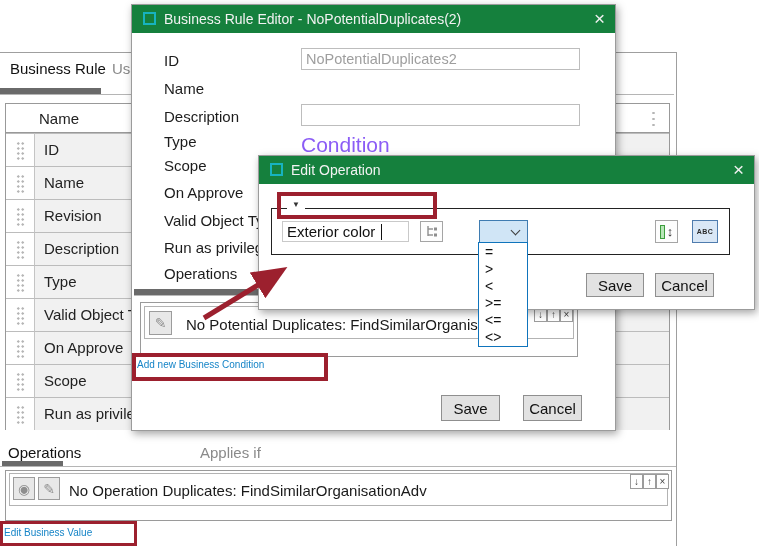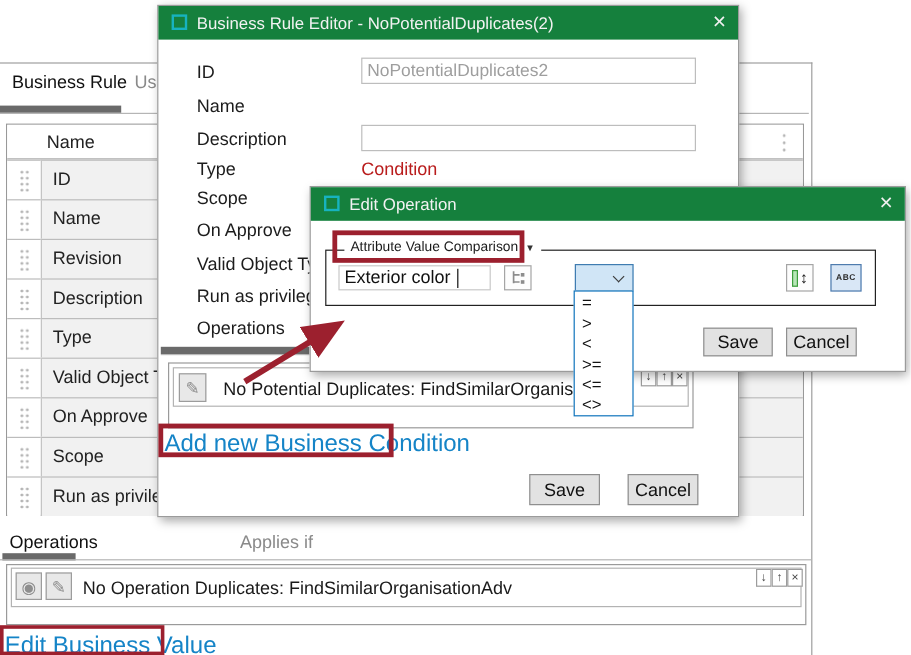--- a/index.html
+++ b/index.html
@@ -30,34 +30,34 @@
     background-size:4.5px 5px; }
   .grip-dots.single { width:5px; height:17px; background-size:5px 6px; }
 
   .list-box { border:1px solid #9a9a9a; background:#fff; }
   .list-row { border:1px solid #b3b3b3; background:#fff; }
   .icon-btn { background:#e8e8e8; border:1px solid #9c9c9c; color:#8e8e8e;
     display:flex; align-items:center; justify-content:center; font-size:14px; }
   .row-text { font-size:15px; color:#1a1a1a; white-space:nowrap; }
   .mini-btn { width:13px; height:15px; border:1px solid #9c9c9c; background:#fff;
     display:flex; align-items:center; justify-content:center; font-size:10px; color:#444; }
-  .link { font-size:20px; color:#1584c7; white-space:nowrap; cursor:pointer; }
+  .link { font-size:10px; color:#1584c7; white-space:nowrap; cursor:pointer; }
 
   
   .dialog { background:#fff; border:1px solid #9b9b9b; box-shadow:2px 3px 8px rgba(0,0,0,.35); }
   .titlebar { position:absolute; left:0; top:0; right:0; height:28px; background:#15803d; }
   .teal-sq { position:absolute; left:11px; top:7px; width:13px; height:13px; border:2px solid #17b3bf; }
   .title-text { position:absolute; left:32px; top:6px; color:#f2f2f2; font-size:14px; white-space:nowrap; }
   .close-x { position:absolute; right:10px; top:2px; color:#f0f0f0; font-size:19px; line-height:24px; cursor:pointer; }
 
   .fld-label { position:absolute; left:32px; font-size:15px; color:#1c1c1c; white-space:nowrap; }
   .fld-input { position:absolute; left:169px; width:279px; height:22px; border:1px solid #bdbdbd;
     font-family:inherit; font-size:14.5px; padding:0 4px; color:#111; background:#fff; }
   .fld-input.disabled { color:#9e9e9e; }
-  .fld-static { position:absolute; left:169px; font-size:15px; color:#b91c1c; }
+  .fld-static { position:absolute; left:169px; font-size:21px; color:#8b5cf6; }
 
   .btn { background:#e2e2e2; border:1px solid #8f8f8f; font-family:inherit; font-size:15px;
     color:#111; display:flex; align-items:center; justify-content:center; cursor:pointer; }
 
   
   .group-box { position:absolute; border:1px solid #222; }
   .legend { position:absolute; background:#fff; padding:0 5px; font-size:11.5px; color:#1a1a1a;
     white-space:nowrap; display:flex; align-items:center; gap:6px; cursor:pointer; }
   .legend .caret { font-size:8px; color:#333; }
   .small-input { border:1px solid #c9c9c9; font-family:inherit; font-size:15px; padding:0 4px; color:#111; background:#fff; }
@@ -250,21 +250,20 @@
 
   <div class="abs dialog z20" style="left:258px; top:155px; width:497px; height:155px;">
     <div class="titlebar">
       <span class="teal-sq"></span>
       <span class="title-text">Edit Operation</span>
       <span class="close-x">×</span>
     </div>
 
     <div class="group-box" style="left:12px; top:52px; width:459px; height:47px;"></div>
     <div class="legend" style="left:28px; top:44px;">
-      <span>Attribute Value Comparison</span>
       <span class="caret">▼</span>
     </div>
 
     <input class="small-input abs" style="left: 23px; top: 65px; width: 127px; height: 21px;" value="Exterior color">
     <div class="caret-bar" style="left:122px; top:68px;"></div>
 
     <div class="tool-btn abs" style="left:161px; top:65px; width:23px; height:21px;">
       <svg width="13" height="13" viewBox="0 0 13 13">
         <line x1="3" y1="1" x2="3" y2="11" stroke="#8d8d8d" stroke-width="1.4"></line>
         <line x1="3" y1="4" x2="8" y2="4" stroke="#8d8d8d" stroke-width="1.4"></line>

